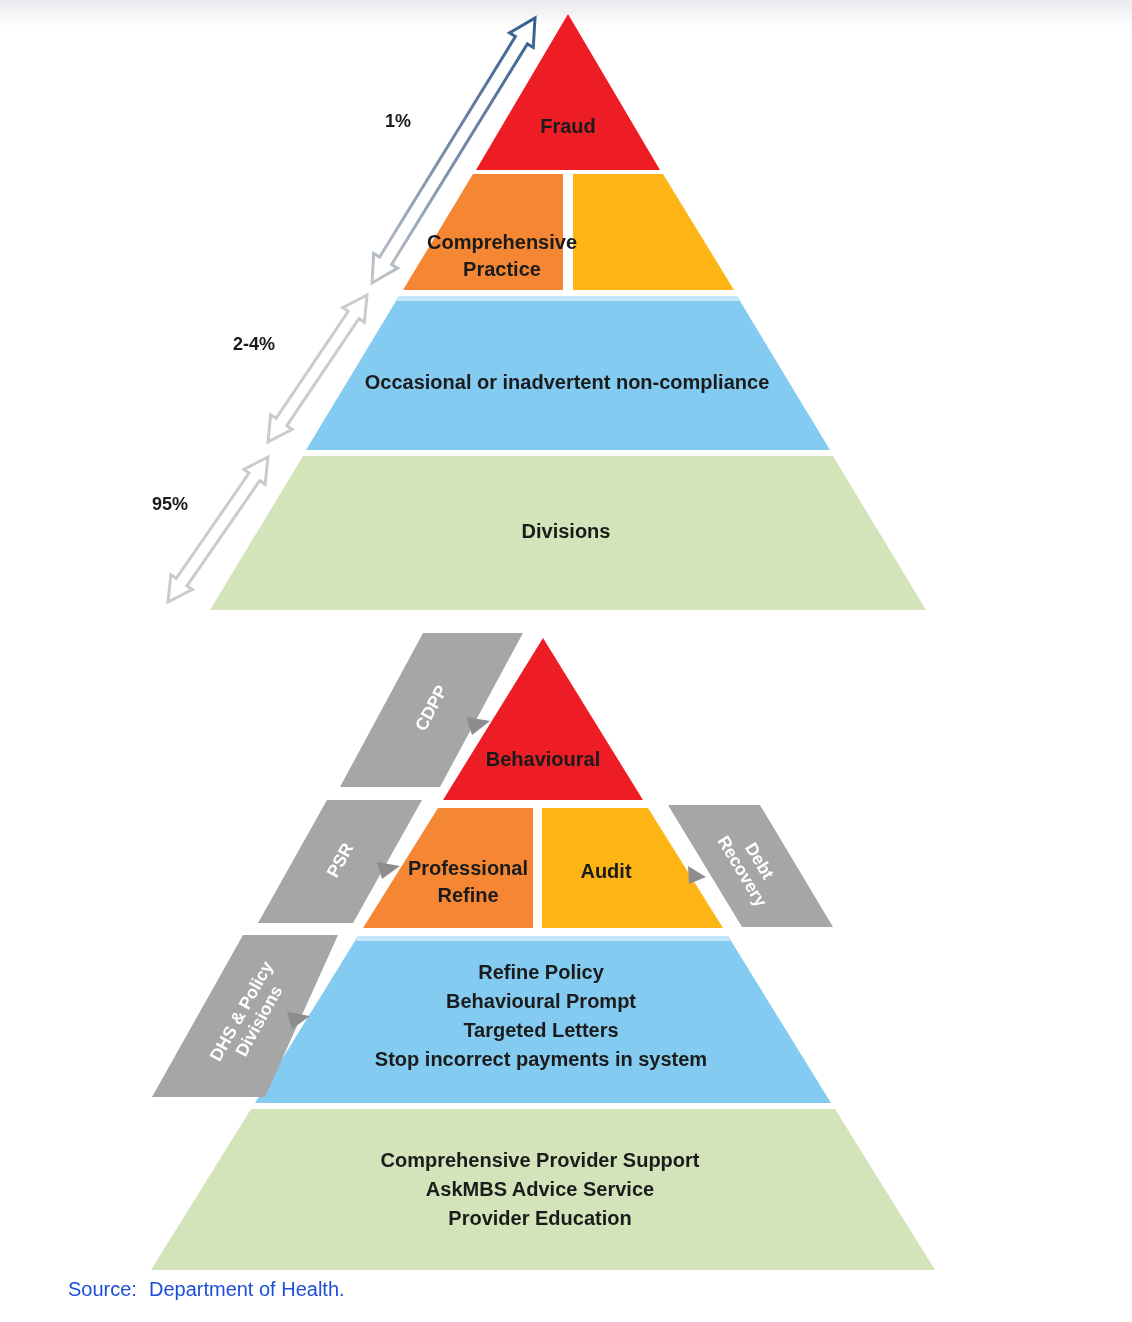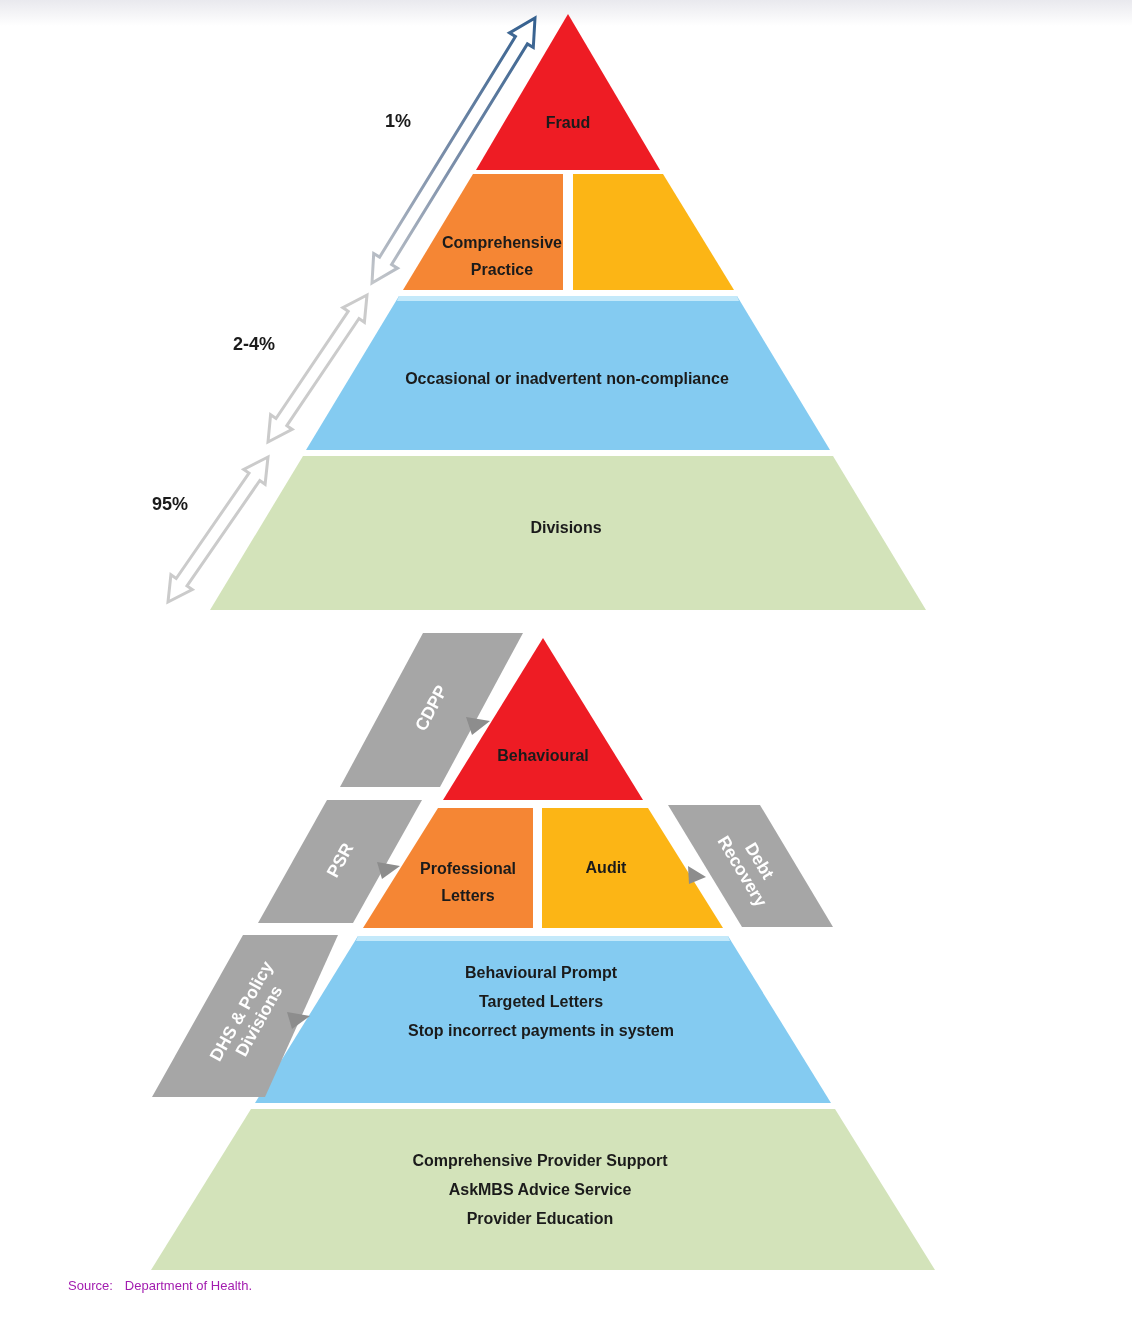--- a/index.html
+++ b/index.html
@@ -13,44 +13,44 @@
   .top-fade {
     position:absolute; top:0; left:0; right:0; height:26px;
     background:linear-gradient(#e9e9ee, rgba(255,255,255,0));
     pointer-events:none;
   }
   svg.diagram { position:absolute; top:0; left:0; }
   .lbl {
     position:absolute;
     font-weight:700;
     color:#1b1b1b;
-    font-size:16px;
+    font-size:20px;
     line-height:1.3;
     text-align:center;
     white-space:nowrap;
   }
   .lbl .line { display:block; }
   .lines { line-height:29px; }
   .two-line { line-height:27px; }
   .pct { font-size:18px; }
   .band-lbl {
     color:#ffffff;
     font-size:17.5px;
     line-height:20px;
     text-align:center;
   }
   .rot-l { transform:rotate(-61deg); }
   .rot-l2 { transform:rotate(-62deg); }
   .rot-r { transform:rotate(59deg); }
   .source-note {
     position:absolute;
     left:68px; top:1278px;
-    font-size:13px;
+    font-size:20px;
     font-weight:400;
-    color:#a21caf;
+    color:#1d4ed8;
     white-space:nowrap;
   }
   .source-note .prefix { margin-right:12px; }
 </style>
 </head>
 <body>
 
 <div class="canvas">
 
   <div class="top-fade"></div>
@@ -106,26 +106,27 @@
 
 
   <div class="lbl" style="left:342px; top:369px; width:450px;">Occasional or inadvertent non-compliance</div>
 
   <div class="lbl" style="left:441px; top:518px; width:250px;">Divisions</div>
 
   <div class="lbl" style="left:473px; top:746px; width:140px;">Behavioural</div>
 
   <div class="lbl two-line" style="left:388px; top:855px; width:160px;">
     <span class="line">Professional</span>
-    <span class="line">Letters</span>
+    <span class="line">Refine</span>
   </div>
 
   <div class="lbl" style="left:546px; top:858px; width:120px;">Audit</div>
 
   <div class="lbl lines" style="left:308px; top:958px; width:466px;">
+    <span class="line">Refine Policy</span>
     <span class="line">Behavioural Prompt</span>
     <span class="line">Targeted Letters</span>
     <span class="line">Stop incorrect payments in system</span>
   </div>
 
   <div class="lbl lines" style="left:300px; top:1146px; width:480px;">
     <span class="line">Comprehensive Provider Support</span>
     <span class="line">AskMBS Advice Service</span>
     <span class="line">Provider Education</span>
   </div>

